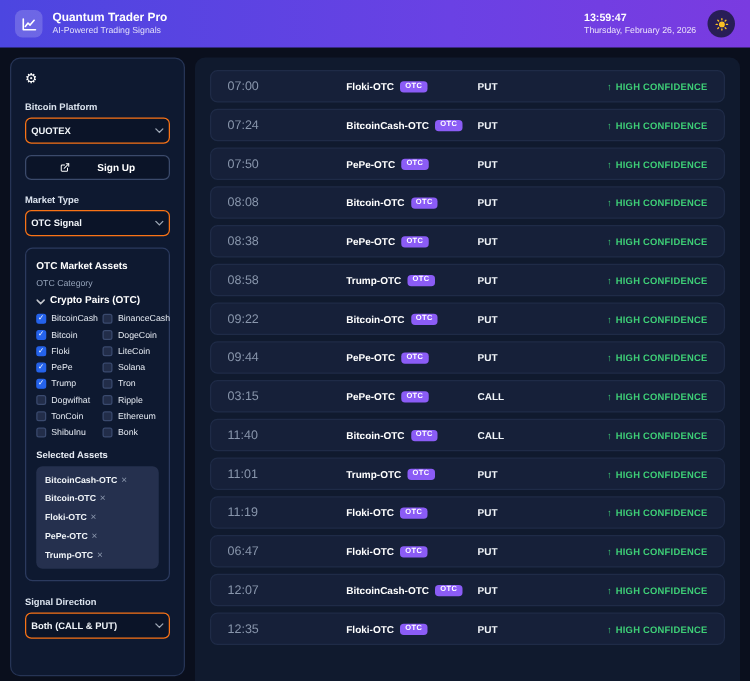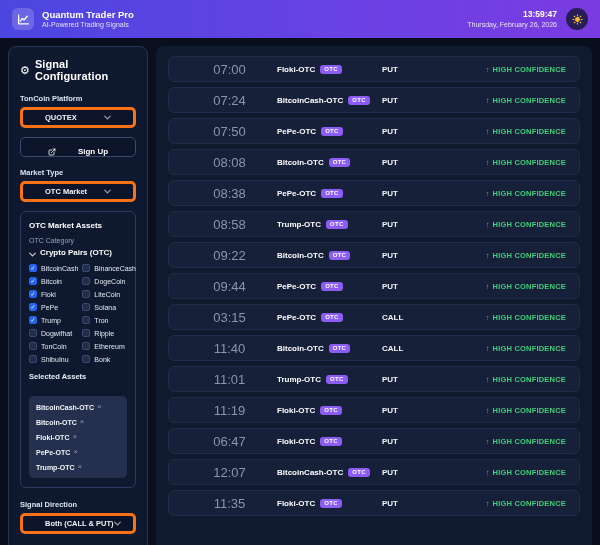--- a/index.html
+++ b/index.html
@@ -14,88 +14,88 @@
     height:38px; display:flex; align-items:center; padding:8px 12px;
     background:linear-gradient(90deg,#4c46e0 0%, #6a41e4 60%, #7a3be0 100%);
   }
   .logo-box {
     width:22px; height:22px; border-radius:6px; background:rgba(255,255,255,.18);
     display:flex; align-items:center; justify-content:center; flex:none;
   }
   .app-titles { margin-left:8px; line-height:1.25; }
   .app-title { font-size:9.5px; font-weight:bold; color:#fff; }
   .app-subtitle { font-size:7px; color:rgba(255,255,255,.82); }
-  .topbar-right { margin-left:auto; text-align:right; line-height:1.3; }
+  .topbar-right { margin-left:auto; line-height:1.3; }
   .clock-time { font-size:8.5px; font-weight:bold; color:#fff; }
   .clock-date { font-size:7px; color:rgba(255,255,255,.85); }
   .theme-btn {
     width:22px; height:22px; border-radius:50%; background:rgba(13,20,40,.75);
     display:flex; align-items:center; justify-content:center; margin-left:9px; flex:none;
     border:none; cursor:pointer;
   }
   
   .content { display:flex; gap:8px; padding:8px; align-items:flex-start; }
   
   .sidebar {
     width:140px; flex:none; background:#0e1930; border:1px solid #263455;
     border-radius:8px; padding:11px 11px 20px 11px;
   }
   .side-title { display:flex; align-items:center; gap:5px; margin-bottom:12px; }
   .gear { font-size:11px; color:#fff; line-height:1; }
   .side-title-text { font-size:11px; font-weight:bold; color:#fff; letter-spacing:.1px; }
   .field-label { font-size:7.5px; font-weight:bold; color:#dbe3ee; margin-bottom:4px; }
   .sub-label { font-size:7px; color:#94a2b9; margin-bottom:4px; }
   .select {
-    height:21px; background:#0b1428; border:3px solid #f97316; border-radius:5px;
-    display:flex; align-items:center; justify-content:space-between; padding:0 22px;
+    height:21px; background:#0b1428; border:1px solid #f97316; border-radius:5px;
+    display:flex; align-items:center; justify-content:space-between; padding:0 4px;
     margin-bottom:9px; cursor:pointer;
   }
   .select-value { font-size:7.5px; font-weight:bold; color:#f1f5f9; white-space:nowrap; }
   .chev { flex:none; opacity:.75; }
   .signup-btn {
     width:100%; height:20px; background:#0b1428; border:1px solid #3b4a6b; border-radius:5px;
-    display:flex; align-items:flex-end; justify-content:center; gap:22px; margin-bottom:11px;
+    display:flex; align-items:center; justify-content:center; gap:22px; margin-bottom:11px;
     cursor:pointer; color:#fff;
   }
   .signup-label { font-size:8px; font-weight:bold; color:#fff; }
   .assets-box { border:1px solid #2b3a5e; border-radius:6px; padding:9px 8px; margin-bottom:12px; }
   .assets-title { font-size:8px; font-weight:bold; color:#fff; margin-bottom:7px; }
   .pairs-head { display:flex; align-items:flex-end; gap:4px; margin:2px 0 7px 0; cursor:pointer; }
   .pairs-head-text { font-size:8px; font-weight:bold; color:#fff; }
   .pairs-cols { display:flex; gap:4px; margin-bottom:9px; }
   .pairs-col { flex:1; display:flex; flex-direction:column; gap:5px; }
   .pair-item { display:flex; align-items:center; gap:4px; cursor:pointer; }
   .cb {
     width:8px; height:8px; border-radius:2px; background:#222d49; border:1px solid #3a4a6e;
     flex:none; display:flex; align-items:center; justify-content:center;
     font-size:6px; color:#fff; line-height:1;
   }
   .cb.on { background:#2563eb; border-color:#2563eb; }
   .cb.on::after { content:"✓"; }
   .pair-label { font-size:7px; color:#e5eaf2; white-space:nowrap; }
-  .sel-assets-title { font-size:7.5px; font-weight:bold; color:#e8edf5; margin-bottom:15px; }
+  .sel-assets-title { font-size:7.5px; font-weight:bold; color:#e8edf5; margin-bottom:5px; }
   .tags-box {
     background:#25304e; border-radius:5px; padding:7px 7px;
     display:flex; flex-wrap:wrap; gap:7px 10px;
   }
   .tag { display:flex; align-items:center; gap:3px; }
   .tag-label { font-size:7px; font-weight:bold; color:#f1f5f9; white-space:nowrap; }
   .tag-x { font-size:8px; color:#8b97ad; cursor:pointer; line-height:1; }
   
   .main-panel {
     flex:1; background:#101a2e; border-radius:8px; padding:10px 12px; min-height:600px;
   }
   .panel-head { display:flex; align-items:center; margin-bottom:11px; }
   .panel-title { font-size:9.5px; font-weight:bold; color:#fff; margin-left:6px; }
   .panel-count { margin-left:auto; font-size:7.5px; font-weight:bold; color:#cbd5e1; }
   .sig-row {
     display:flex; align-items:center; height:26px; padding:0 13px; margin-bottom:5px;
     background:#162039; border:1px solid #1f2b47; border-radius:6px; cursor:pointer;
   }
-  .sig-time { width:95px; flex:none; font-size:13px; color:#8996ac;text-align:center; }
+  .sig-time { width:95px; flex:none; font-size:10px; color:#8996ac; }
   .sig-asset { width:105px; flex:none; display:flex; align-items:center; }
   .sig-asset-name { font-size:8px; font-weight:bold; color:#fff; white-space:nowrap; }
   .sig-badge {
     margin-left:5px; background:#8b5cf6; color:#fff; font-size:6px; font-weight:bold;
     border-radius:3px; padding:1.5px 4px; letter-spacing:.3px;
   }
   .sig-dir { flex:1; font-size:8px; font-weight:bold; color:#f1f5f9; }
   .sig-conf { margin-left:auto; font-size:7.5px; font-weight:bold; color:#3ecf77; white-space:nowrap; letter-spacing:.2px; }
   .sig-conf .arrow { margin-right:3px; }
 </style>
@@ -123,43 +123,42 @@
       <path d="M12 2v2M12 20v2M2 12h2M20 12h2M4.9 4.9l1.4 1.4M17.7 17.7l1.4 1.4M4.9 19.1l1.4-1.4M17.7 6.3l1.4-1.4"></path>
     </svg>
   </button>
 </header>
 
 <div class="content">
 
   <aside class="sidebar">
     <div class="side-title">
       <span class="gear">⚙</span>
-      <span class="side-title-text">Signal Configuration</span>
     </div>
 
-    <div class="field-label">TonCoin Platform</div>
+    <div class="field-label">Bitcoin Platform</div>
     <div class="select">
       <span class="select-value">QUOTEX</span>
       <svg class="chev" width="7" height="5" viewBox="0 0 10 6" fill="none" stroke="#cbd5e1" stroke-width="1.6" stroke-linecap="round">
           <path d="M1 1l4 4 4-4"></path>
         </svg>
     </div>
 
     <button class="signup-btn">
       <svg width="8" height="8" viewBox="0 0 24 24" fill="none" stroke="#fff" stroke-width="2.4" stroke-linecap="round" stroke-linejoin="round">
         <path d="M18 13v6a2 2 0 0 1-2 2H5a2 2 0 0 1-2-2V8a2 2 0 0 1 2-2h6"></path>
           <path d="M15 3h6v6"></path>
           <path d="M10 14 21 3"></path>
       </svg>
       <span class="signup-label">Sign Up</span>
     </button>
 
     <div class="field-label">Market Type</div>
     <div class="select">
-      <span class="select-value">OTC Market</span>
+      <span class="select-value">OTC Signal</span>
       <svg class="chev" width="7" height="5" viewBox="0 0 10 6" fill="none" stroke="#cbd5e1" stroke-width="1.6" stroke-linecap="round">
           <path d="M1 1l4 4 4-4"></path>
         </svg>
     </div>
 
     <div class="assets-box">
       <div class="assets-title">OTC Market Assets</div>
       <div class="sub-label">OTC Category</div>
 
       <div class="pairs-head">
@@ -462,21 +461,21 @@
             <span class="sig-asset-name">BitcoinCash-OTC</span>
             <span class="sig-badge">OTC</span>
           </span>
           <span class="sig-dir">PUT</span>
           <span class="sig-conf">
             <span class="arrow">↑</span><span>HIGH CONFIDENCE</span>
           </span>
         </div>
 
         <div class="sig-row">
-          <span class="sig-time">11:35</span>
+          <span class="sig-time">12:35</span>
           <span class="sig-asset">
             <span class="sig-asset-name">Floki-OTC</span>
             <span class="sig-badge">OTC</span>
           </span>
           <span class="sig-dir">PUT</span>
           <span class="sig-conf">
             <span class="arrow">↑</span><span>HIGH CONFIDENCE</span>
           </span>
         </div>
       </div>

